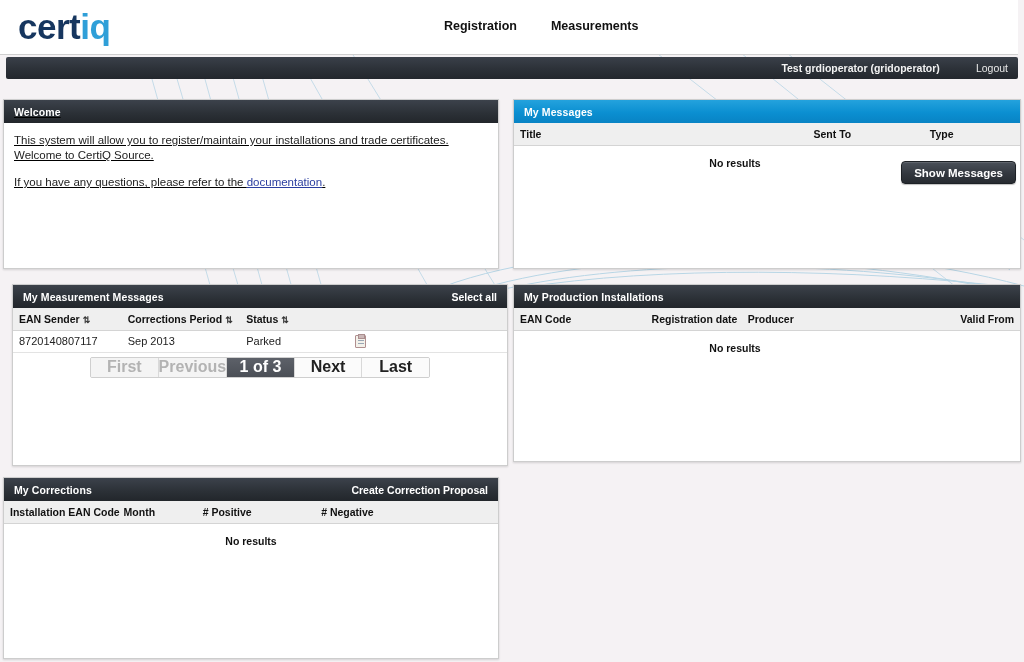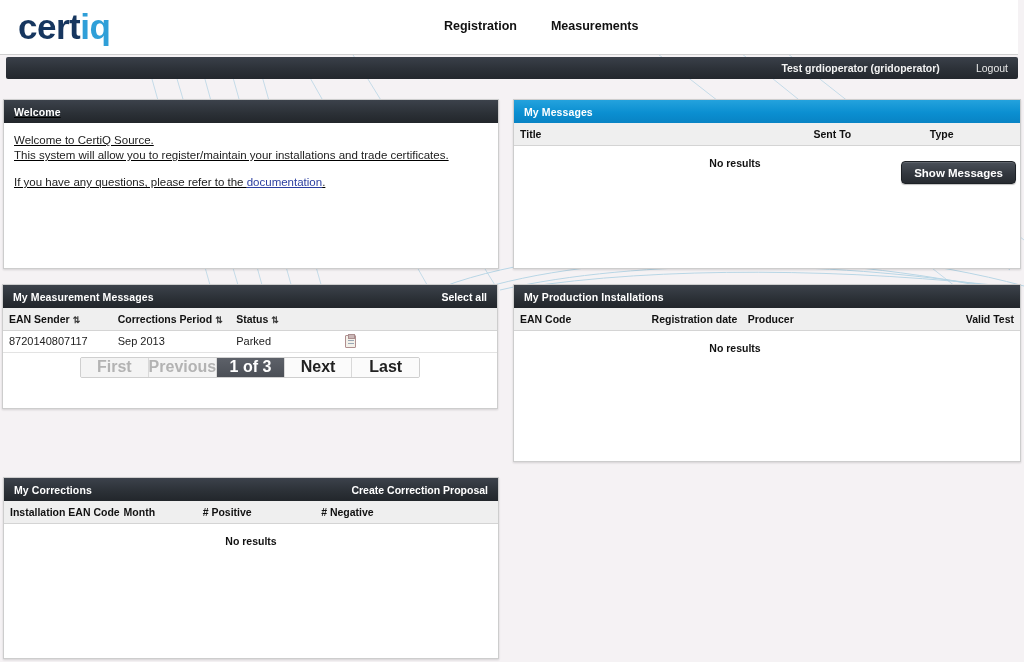--- a/index.html
+++ b/index.html
@@ -239,22 +239,22 @@
       <span>Test grdioperator (gridoperator)</span>
       <a href="#" class="logout">Logout</a>
     </div>
   </div>
 
   <div class="panel" style="left:3px; top:99px; width:496px; height:170px;text-decoration:underline;">
     <div class="panel-head">
       <span class="panel-title">Welcome</span>
     </div>
     <div class="panel-body welcome-body">
+      <p>This system will allow you to register/maintain your installations and trade certificates.</p>
       <p>Welcome to CertiQ Source.</p>
-      <p>This system will allow you to register/maintain your installations and trade certificates.</p>
       <p class="gap"><span>If you have any questions, please refer to the </span><a href="#">documentation</a><span>.</span></p>
     </div>
   </div>
 
   <div class="panel" style="left:513px; top:99px; width:508px; height:170px;">
     <div class="panel-head blue">
       <span class="panel-title">My Messages</span>
     </div>
     <div class="panel-body">
       <table class="grid">
@@ -269,21 +269,21 @@
             <th>Sent To</th>
             <th>Type</th>
           </tr>
         </thead>
       </table>
       <div class="noresults offsetleft">No results</div>
       <a href="#" class="btn-dark" id="show-messages-btn">Show Messages</a>
     </div>
   </div>
 
-  <div class="panel" style="left:2px; top:284px; width:496px; height:125px;">
+  <div class="panel" style="left:12px; top:284px; width:496px; height:182px;">
     <div class="panel-head">
       <span class="panel-title">My Measurement Messages</span>
       <a href="#" class="panel-action">Select all</a>
     </div>
     <div class="panel-body">
       <table class="grid">
         <colgroup>
             <col style="width:22%">
             <col style="width:24%">
             <col style="width:22%">
@@ -326,21 +326,21 @@
             <col style="width:26%">
             <col style="width:19%">
             <col style="width:36%">
             <col style="width:19%">
           </colgroup>
         <thead>
           <tr>
             <th>EAN Code</th>
             <th>Registration date</th>
             <th>Producer</th>
-            <th class="right">Valid Test</th>
+            <th class="right">Valid From</th>
           </tr>
         </thead>
       </table>
       <div class="noresults offsetleft">No results</div>
     </div>
   </div>
 
   <div class="panel" style="left:3px; top:477px; width:496px; height:182px;">
     <div class="panel-head">
       <span class="panel-title">My Corrections</span>

